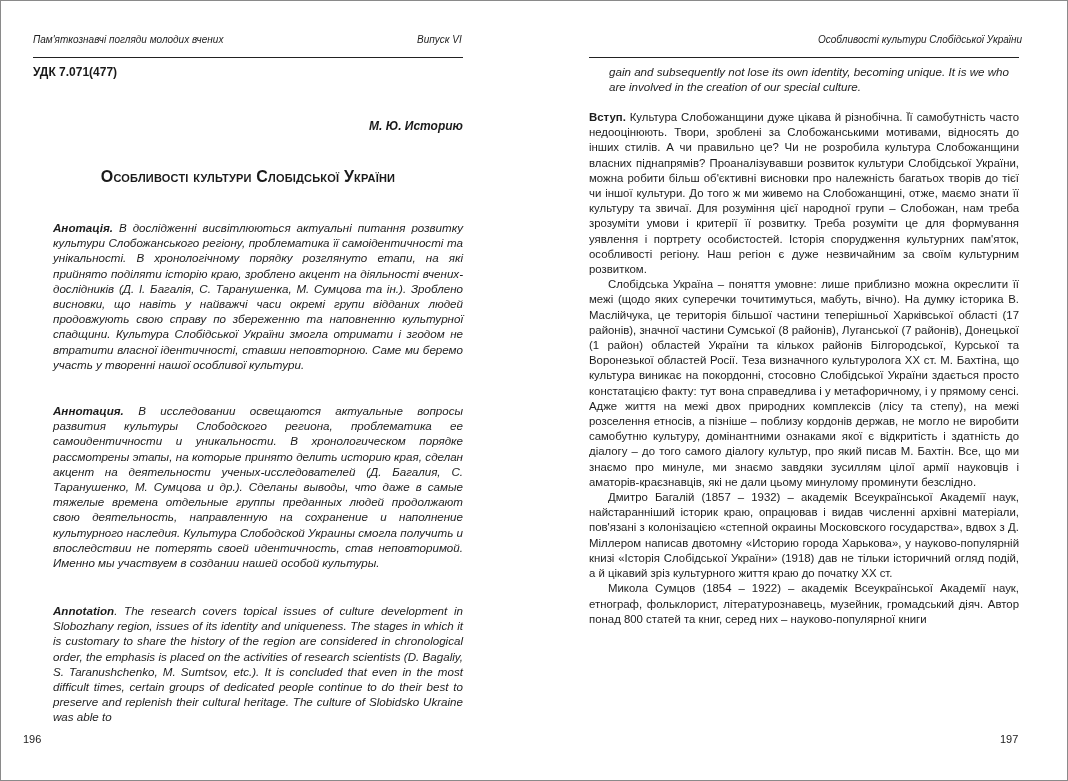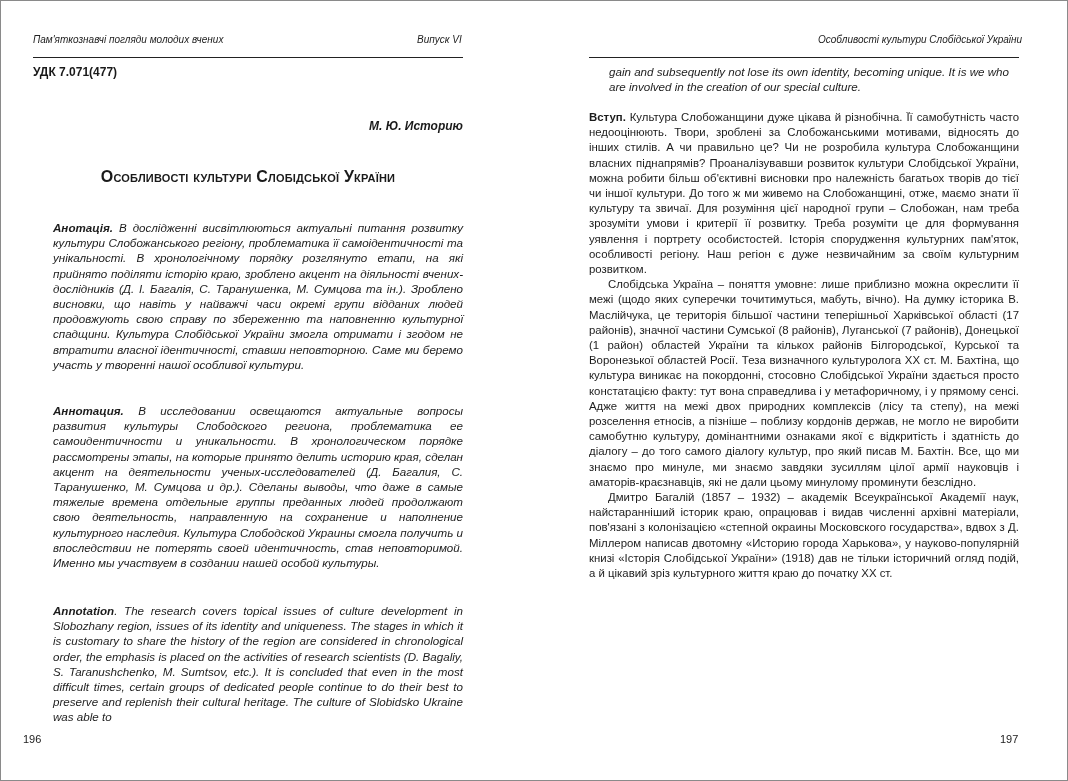--- a/index.html
+++ b/index.html
@@ -79,15 +79,16 @@
 <div class="page page-right"></div>
 <div class="running-head" style="left:818px;">Особливості культури Слобідської України</div>
 <div class="rule" style="left:589px; width:430px; top:57px;"></div>
 
 <div class="cont">gain and subsequently not lose its own identity, becoming unique. It is we who are involved in the creation of our special culture.</div>
 
 <div class="body-text" style="top:110px;">
   <p><span class="lead">Вступ.</span><span> Культура Слобожанщини дуже цікава й різнобічна. Її самобутність часто недооцінюють. Твори, зроблені за Слобожанськими мотивами, відносять до інших стилів. А чи правильно це? Чи не розробила культура Слобожанщини власних піднапрямів? Проаналізувавши розвиток культури Слобідської України, можна робити більш об'єктивні висновки про належність багатьох творів до тієї чи іншої культури. До того ж  ми живемо на Слобожанщині, отже, маємо знати її культуру та звичаї. Для розуміння цієї народної групи – Слобожан, нам треба зрозуміти умови і критерії її розвитку. Треба розуміти це для формування  уявлення і портрету особистостей. Історія спорудження культурних пам'яток, особливості регіону. Наш регіон є дуже незвичайним за своїм культурним розвитком.</span></p>
   <p class="indent">Слобідська Україна – поняття умовне: лише приблизно можна окреслити її межі (щодо яких суперечки точитимуться, мабуть, вічно). На думку історика В. Маслійчука, це територія більшої частини теперішньої Харківської області (17 районів), значної частини Сумської (8 районів), Луганської (7 районів), Донецької (1 район) областей України та кількох районів Білгородської, Курської та Воронезької областей Росії. Теза визначного культуролога ХХ ст. М. Бахтіна, що культура виникає на покордонні, стосовно Слобідської України здається просто констатацією факту: тут вона справедлива і у метафоричному, і у прямому сенсі. Адже життя на межі двох природних комплексів (лісу та степу), на межі розселення етносів, а пізніше – поблизу кордонів держав, не могло не виробити самобутню культуру, домінантними ознаками якої є відкритість і здатність до діалогу – до того самого діалогу культур, про який писав М. Бахтін. Все, що ми знаємо про минуле, ми знаємо завдяки зусиллям цілої армії науковців і аматорів-краєзнавців, які не дали цьому минулому проминути безслідно.</p>
   <p class="indent">Дмитро Багалій (1857 – 1932) – академік Всеукраїнської Академії наук, найстаранніший історик краю, опрацював і видав численні архівні матеріали, пов'язані з колонізацією «степной окраины Московского государства», вдвох з Д. Міллером написав двотомну «Историю города Харькова», у науково-популярній книзі «Історія Слобідської України» (1918) дав не тільки історичний огляд подій, а й цікавий зріз культурного життя краю до початку ХХ ст.</p>
+  <p class="indent">Микола Сумцов (1854 – 1922) – академік Всеукраїнської Академії наук, етнограф, фольклорист, літературознавець, музейник, громадський діяч. Автор понад 800 статей та книг, серед них – науково-популярної книги</p>
 </div>
 
 <div class="page-num" style="left:1000px;">197</div>
 
 </body></html>

